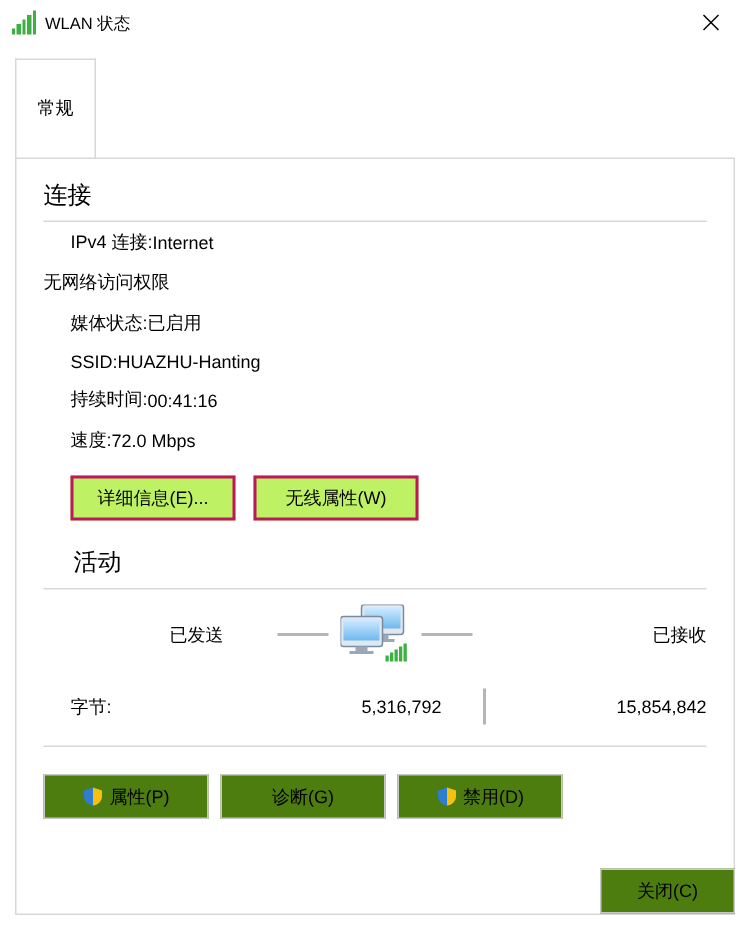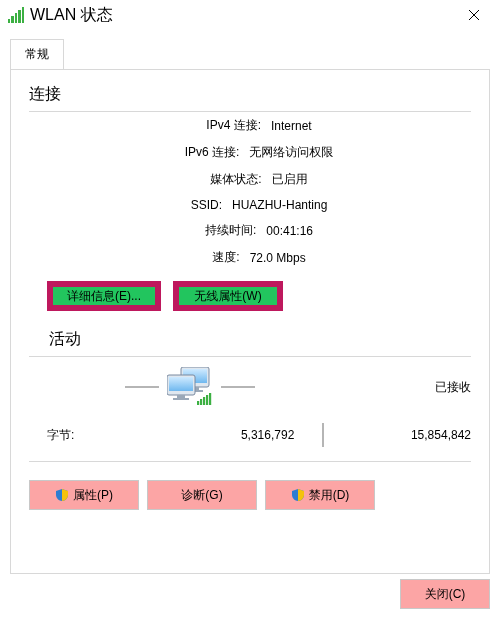--- a/index.html
+++ b/index.html
@@ -30,38 +30,38 @@
     gap: 1px;
     margin-right: 6px;
   }
   .app-icon .b { width: 2.4px; background: #3cb043; }
   .app-icon .b1 { height: 4px; }
   .app-icon .b2 { height: 7px; }
   .app-icon .b3 { height: 10px; }
   .app-icon .b4 { height: 13px; }
   .app-icon .b5 { height: 16px; }
   .titlebar .title {
-    flex: 1; font-size: 16px;
+    flex: 1; font-size: 11px;
   }
   .titlebar .close {
     width: 40px; height: 28px;
     display: flex; align-items: center; justify-content: center;
     font-size: 14px; color: #000;
   }
   .client {
     position: absolute;
     top: 30px; left: 0; right: 0; bottom: 0;
     background: #fff;
   }
   .tabstrip {
     padding: 8px 10px 0 10px;
   }
   .tab {
     display: inline-block;
-    padding: 6px 14px;
+    padding: 24px 14px;
     border: 1px solid #d8d8d8;
     border-bottom: 1px solid #fff;
     background: #fff;
     font-size: 12px;
     position: relative;
     top: 1px;
   }
   .pane {
     margin: 0 10px 10px 10px;
     border: 1px solid #d8d8d8;
@@ -74,53 +74,52 @@
     font-size: 16px;
     margin: 2px 0 6px 0;
   }
   .hr {
     border: none;
     border-top: 1px solid #d8d8d8;
     margin: 0;
   }
   .kv {
     display: flex;
-    justify-content: center;
+    justify-content: flex-start;
     align-items: center;
     padding: 5px 0;
     font-size: 12px;
-    gap: 10px;
   }
   .kv .label { padding-left: 18px; }
   .kv .value { text-align: right; }
   .sigbars {
     display: flex; align-items: flex-end; gap: 2px;
     height: 16px;
   }
   .sigbars .sb { width: 3px; background: #3cb043; }
   .sb1 { height: 4px; }
   .sb2 { height: 7px; }
   .sb3 { height: 10px; }
   .sb4 { height: 13px; }
   .sb5 { height: 16px; }
   .btn {
     display: inline-flex;
     align-items: center;
     justify-content: center;
     height: 30px;
     min-width: 110px;
     padding: 0 14px;
-    background: #22c55e;
-    border: 6px solid #be185d;
+    background: #bef264;
+    border: 2px solid #be185d;
     font-size: 12px;
     box-sizing: border-box;
     cursor: default;
   }
   .btn.light {
-    background: #fca5a5;
+    background: #4d7c0f;
     border: 1px solid #c8c8c8;
   }
   .btnrow {
     display: flex;
     gap: 12px;
     padding-left: 18px;
     margin-top: 10px;
   }
   .activity-row {
     display: flex;
@@ -206,21 +205,20 @@
     <div class="pane">
 
       <div class="section-title">连接</div>
       <hr class="hr">
 
       <div class="kv">
         <span class="label">IPv4 连接:</span>
         <span class="value">Internet</span>
       </div>
       <div class="kv">
-        <span class="label">IPv6 连接:</span>
         <span class="value">无网络访问权限</span>
       </div>
       <div class="kv">
         <span class="label">媒体状态:</span>
         <span class="value">已启用</span>
       </div>
       <div class="kv">
         <span class="label">SSID:</span>
         <span class="value">HUAZHU-Hanting</span>
       </div>
@@ -235,20 +233,21 @@
 
       <div class="btnrow">
         <span class="btn">详细信息(E)...</span>
         <span class="btn">无线属性(W)</span>
       </div>
 
       <div class="section-title" style="margin-top:18px;margin-left:20px;">活动</div>
       <hr class="hr">
 
       <div class="activity-row">
+        <span class="sent">已发送</span>
         <span class="activity-mid">
           <span class="dash"></span>
           <span class="monitors">
             <svg width="46" height="40" viewBox="0 0 46 40">
               <defs>
                 <linearGradient id="scr" x1="0" y1="0" x2="0" y2="1">
                   <stop offset="0" stop-color="#cfeaff"></stop>
                     <stop offset="1" stop-color="#6fb8ef"></stop>
                 </linearGradient>
               </defs>

